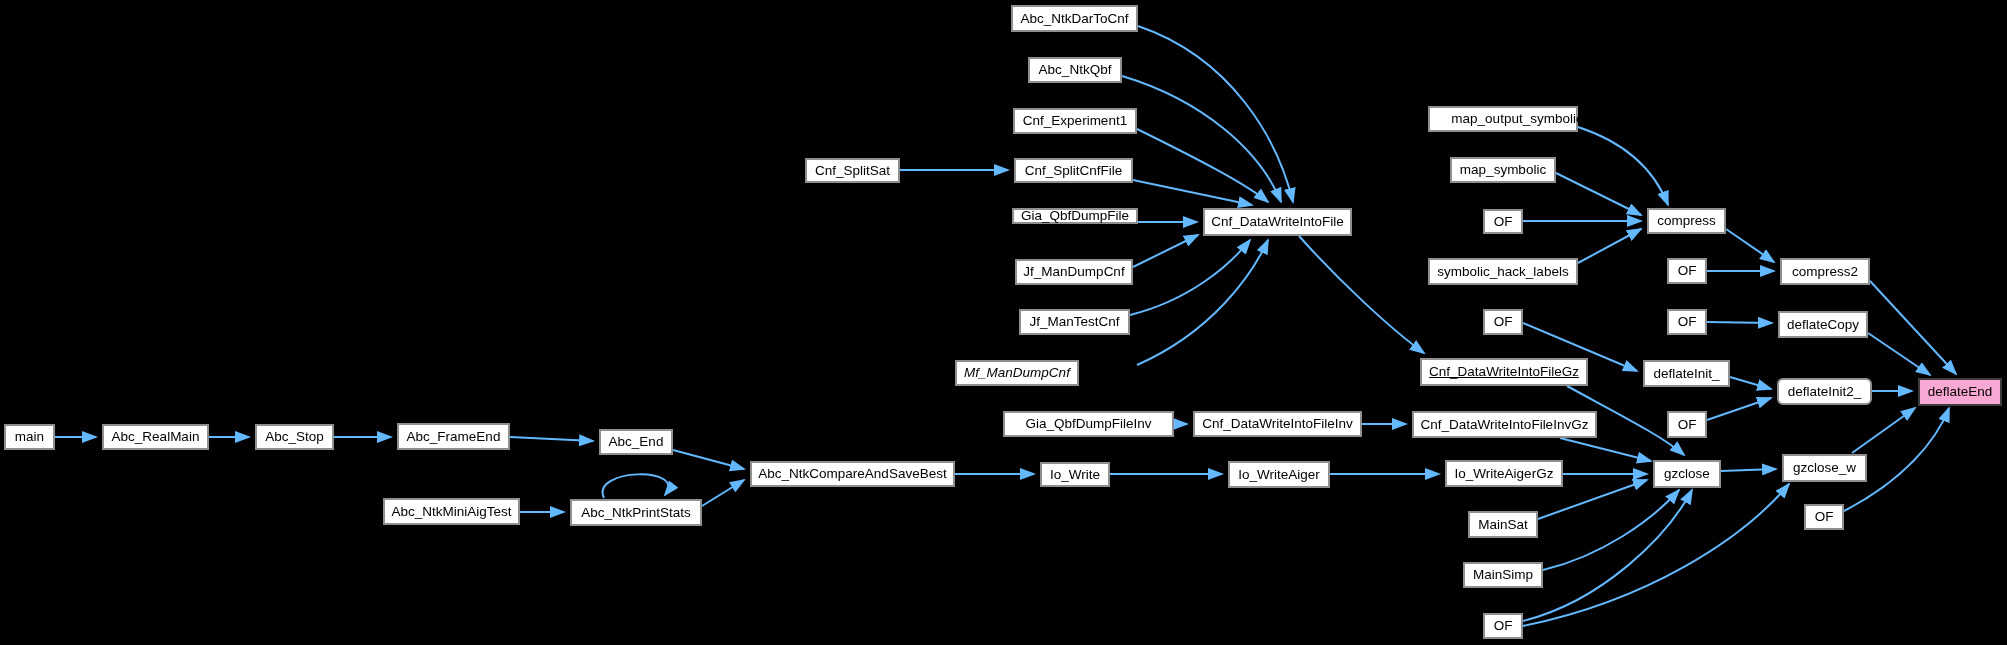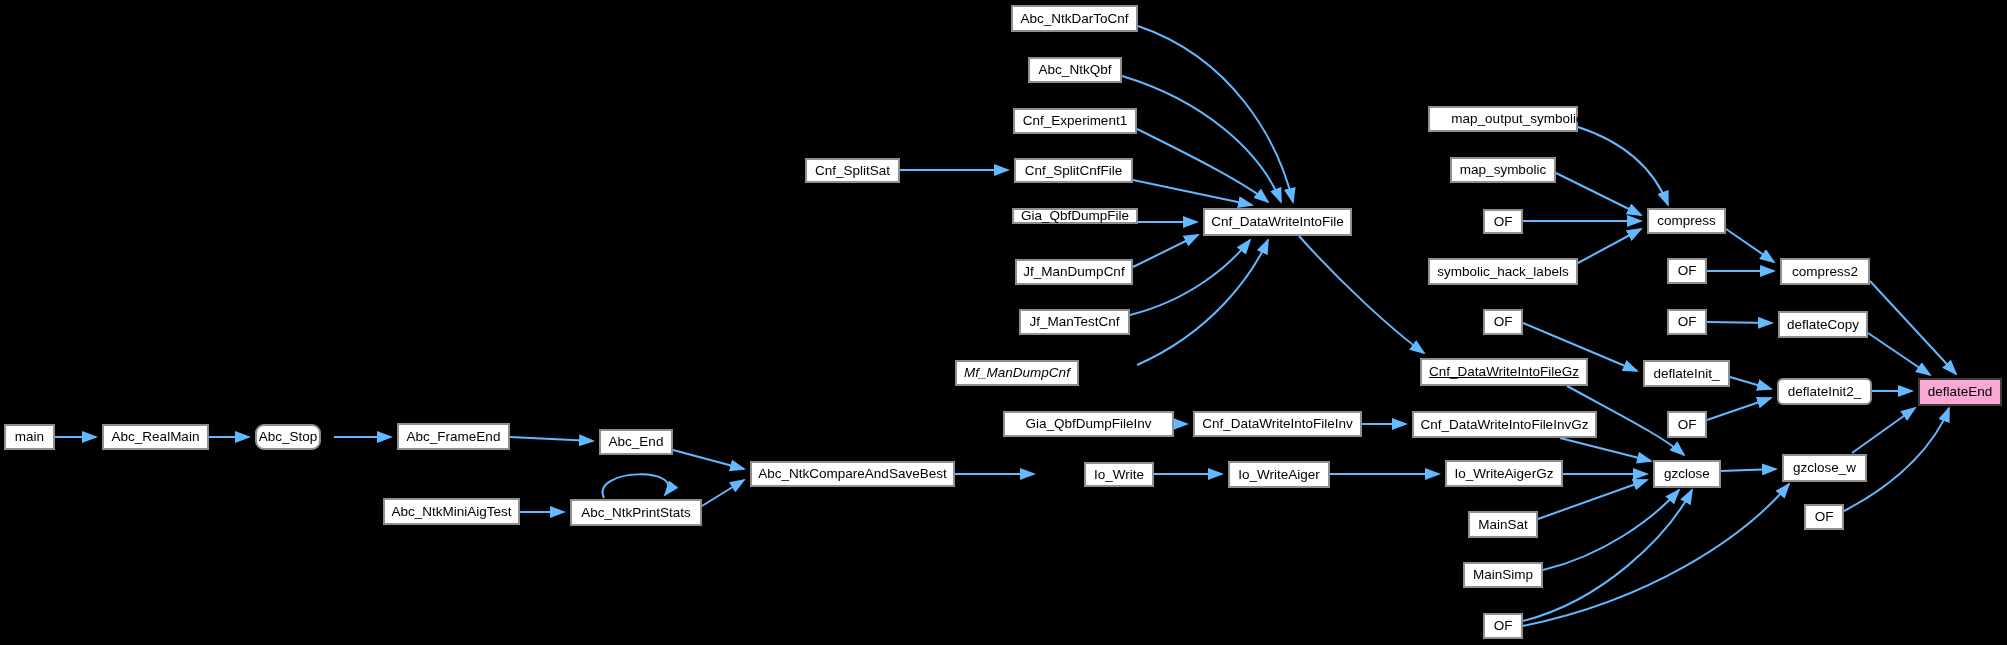--- a/index.html
+++ b/index.html
@@ -68,21 +68,21 @@
       <path d="M1730,377 L1771,389" fill="none" stroke="#63B8FF" stroke-width="2" marker-end="url(#arrow)"></path>
       <path d="M1707,420 L1771,398" fill="none" stroke="#63B8FF" stroke-width="2" marker-end="url(#arrow)"></path>
       <path d="M1872,391 L1912,391" fill="none" stroke="#63B8FF" stroke-width="2" marker-end="url(#arrow)"></path>
     </svg>
     <div class="node" style="left: 4px; top: 424px; width: 51px; height: 26px;">
       <span>main</span>
     </div>
     <div class="node" style="left: 102px; top: 424px; width: 107px; height: 26px;">
       <span>Abc_RealMain</span>
     </div>
-    <div class="node" style="left: 255px; top: 424px; width: 66px; height: 26px; border-radius: 9px;">
+    <div class="node" style="left: 255px; top: 424px; width: 79px; height: 26px;">
       <span>Abc_Stop</span>
     </div>
     <div class="node" style="left: 397px; top: 423px; width: 113px; height: 27px;">
       <span>Abc_FrameEnd</span>
     </div>
     <div class="node" style="left: 599px; top: 429px; width: 74px; height: 26px;">
       <span>Abc_End</span>
     </div>
     <div class="node" style="left: 383px; top: 498px; width: 137px; height: 27px;">
       <span>Abc_NtkMiniAigTest</span>
@@ -125,21 +125,21 @@
     </div>
     <div class="node" style="left: 1003px; top: 411px; width: 171px; height: 26px;">
       <span>Gia_QbfDumpFileInv</span>
     </div>
     <div class="node" style="left: 1193px; top: 411px; width: 169px; height: 26px;">
       <span>Cnf_DataWriteIntoFileInv</span>
     </div>
     <div class="node" style="left: 1412px; top: 411px; width: 185px; height: 27px;">
       <span>Cnf_DataWriteIntoFileInvGz</span>
     </div>
-    <div class="node" style="left: 1040px; top: 462px; width: 70px; height: 25px; margin-left: 44px;">
+    <div class="node" style="left: 1040px; top: 462px; width: 70px; height: 25px;">
       <span>Io_Write</span>
     </div>
     <div class="node" style="left: 1228px; top: 461px; width: 102px; height: 27px;">
       <span>Io_WriteAiger</span>
     </div>
     <div class="node" style="left: 1445px; top: 460px; width: 118px; height: 27px;">
       <span>Io_WriteAigerGz</span>
     </div>
     <div class="node" style="left: 1653px; top: 460px; width: 68px; height: 28px;">
       <span>gzclose</span>

